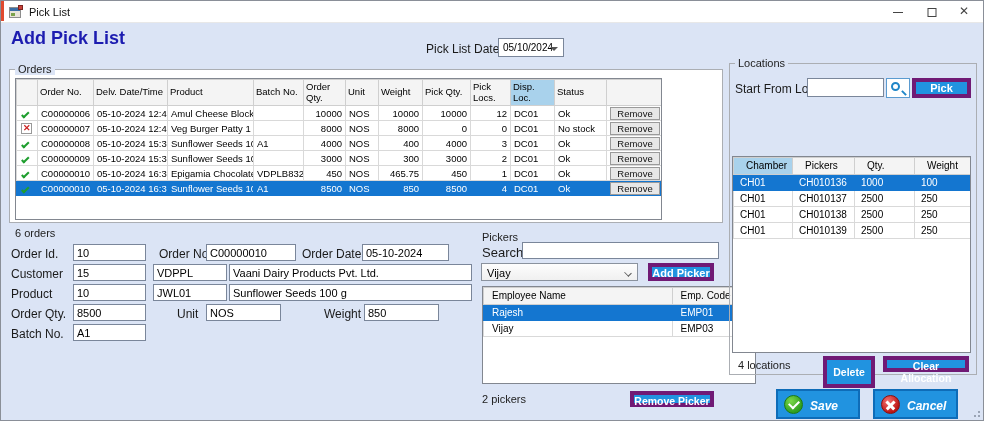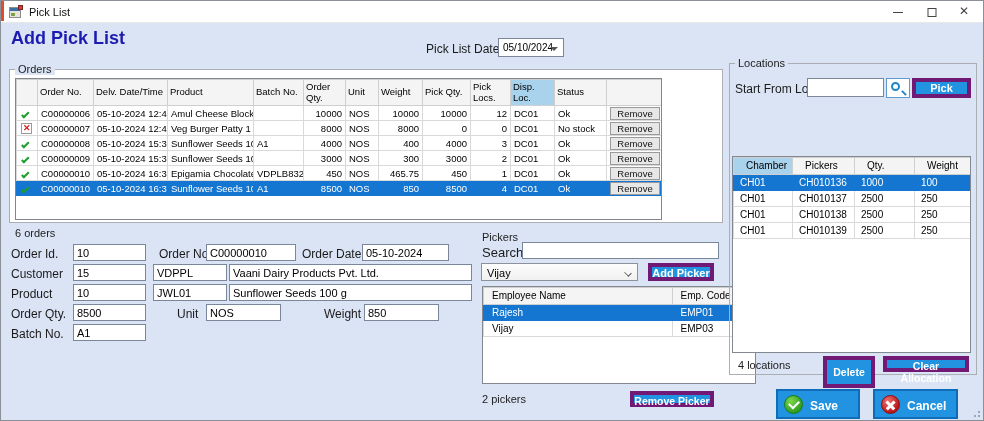--- a/index.html
+++ b/index.html
@@ -78,21 +78,21 @@
   .mag { position:absolute; left:4px; top:3px; width:9px; height:9px; border:2px solid #1f86c8; border-radius:50%; }
   .mag::after { content:""; position:absolute; left:8px; top:8px; width:6px; height:2px; background:#1f86c8; transform:rotate(45deg); }
 
   
   .icon-circle { position:absolute; left:6px; top:4px; width:19px; height:19px; border-radius:50%; }
   .ic-green { background:radial-gradient(circle at 35% 30%, #7cd84a, #2f9e1f 70%); border:1px solid #1d7a12; }
   .ic-green::after { content:""; position:absolute; left:4px; top:4px; width:8px; height:5px; border-left:2.5px solid #fff; border-bottom:2.5px solid #fff; transform:rotate(-45deg); }
   .ic-red { background:radial-gradient(circle at 35% 30%, #f47070, #bc1515 70%); border:1px solid #8c0e0e; }
   .ic-red::before, .ic-red::after { content:""; position:absolute; left:3px; top:8px; width:11px; height:2.5px; background:#fff; }
   .ic-red::before { transform:rotate(45deg); } .ic-red::after { transform:rotate(-45deg); }
-  .btn-label-offset { position:absolute; left:32px; top:8px; }
+  .btn-label-offset { position:absolute; left:32px; top:8px;font-style:italic; }
 
   .resize-grip { position:absolute; right:3px; bottom:3px; width:8px; height:8px; }
   .resize-grip::before { content:""; position:absolute; right:0; bottom:0; width:2px; height:2px; background:#9aa4b5; box-shadow:-4px 0 #9aa4b5, 0 -4px #9aa4b5; }
 </style>
 </head>
 <body>
 
 <div class="window">
 
   <div class="titlebar">

